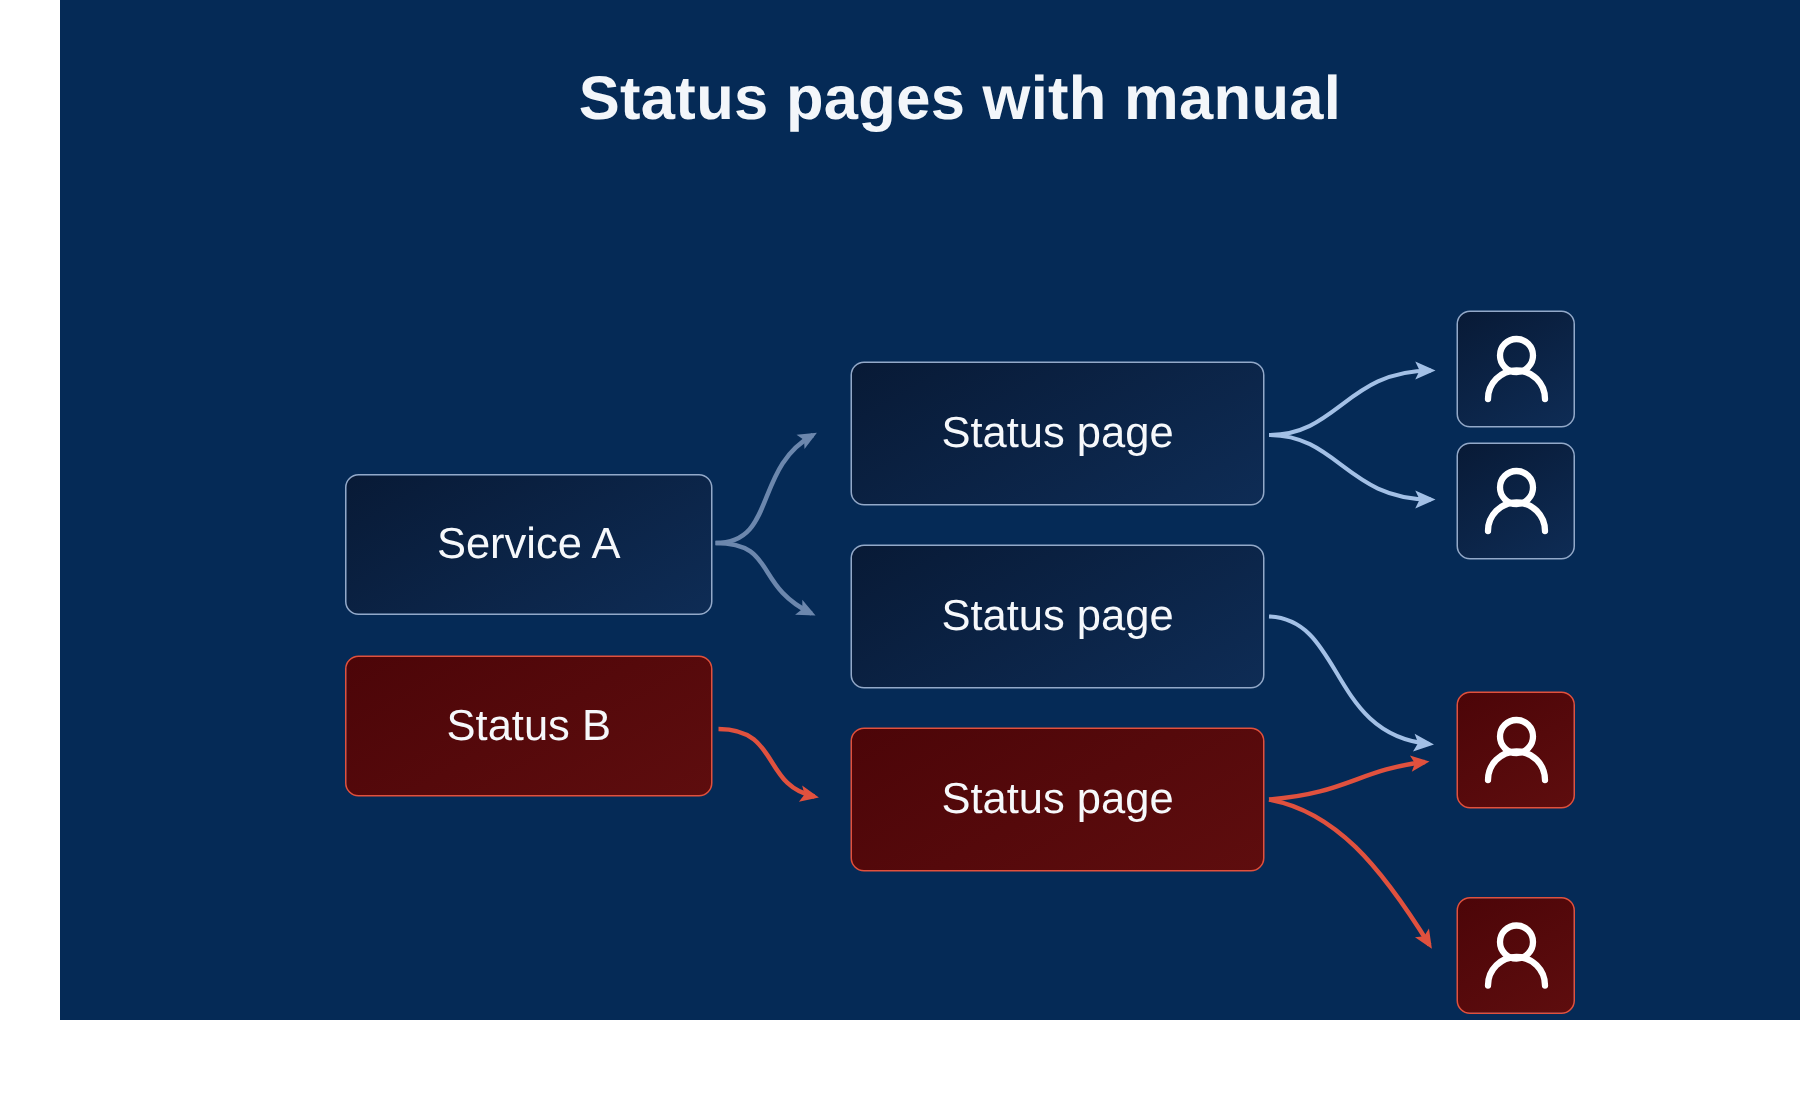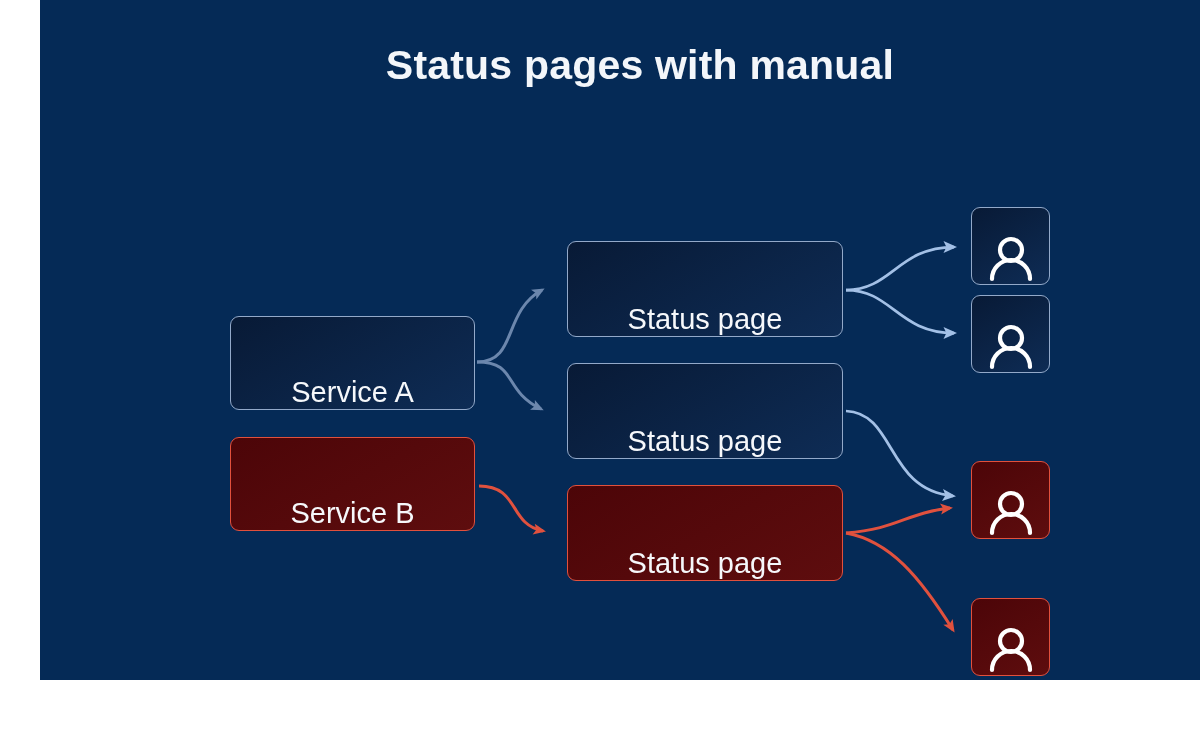--- a/index.html
+++ b/index.html
@@ -14,21 +14,21 @@
   .title {
     position:absolute; top:36px; left:0; width:100%;
     text-align:center;
     font-size:41px; font-weight:600; line-height:1.42;
     color:var(--title-color,#f3f6fa);
     letter-spacing:0.2px;
   }
   .title span { display:block; }
   .node {
     position:absolute;
-    display:flex; align-items:flex-end; justify-content:center;
+    display:flex; align-items:center; justify-content:center;
     border-radius:9px;
     color:#f6f8fb;
     font-size:29px; font-weight:400;
     box-sizing:border-box;
   }
   .node.ok {
     border:1.5px solid var(--ok-border,#93a9c9);
     background:linear-gradient(150deg, var(--ok-fill-start,#081a36) 0%, var(--ok-fill-end,#0e2c55) 100%);
   }
   .node.incident {
@@ -76,21 +76,21 @@
     <path class="edge edge-light" d="M806,290 C852,290 858,333 914,333" marker-end="url(#mh-light)"></path>
     <path class="edge edge-light" d="M806,411 C856,413 846,490 913,496" marker-end="url(#mh-light)"></path>
     <path class="edge edge-red" d="M806,533 C858,529 866,513 910,508" marker-end="url(#mh-red)"></path>
     <path class="edge edge-red" d="M806,533 C850,541 880,577 913,630" marker-end="url(#mh-red)"></path>
   </svg>
 
   <div class="node ok" style="left:190px; top:316px; width:245px; height:94px;">
     <span>Service A</span>
   </div>
   <div class="node incident" style="left:190px; top:437px; width:245px; height:94px;">
-    <span>Service B</span>
+    <span>Status B</span>
   </div>
 
   <div class="node ok" style="left:527px; top:241px; width:276px; height:96px;">
     <span>Status page</span>
   </div>
   <div class="node ok" style="left:527px; top:363px; width:276px; height:96px;">
     <span>Status page</span>
   </div>
   <div class="node incident" style="left:527px; top:485px; width:276px; height:96px;">
     <span>Status page</span>

